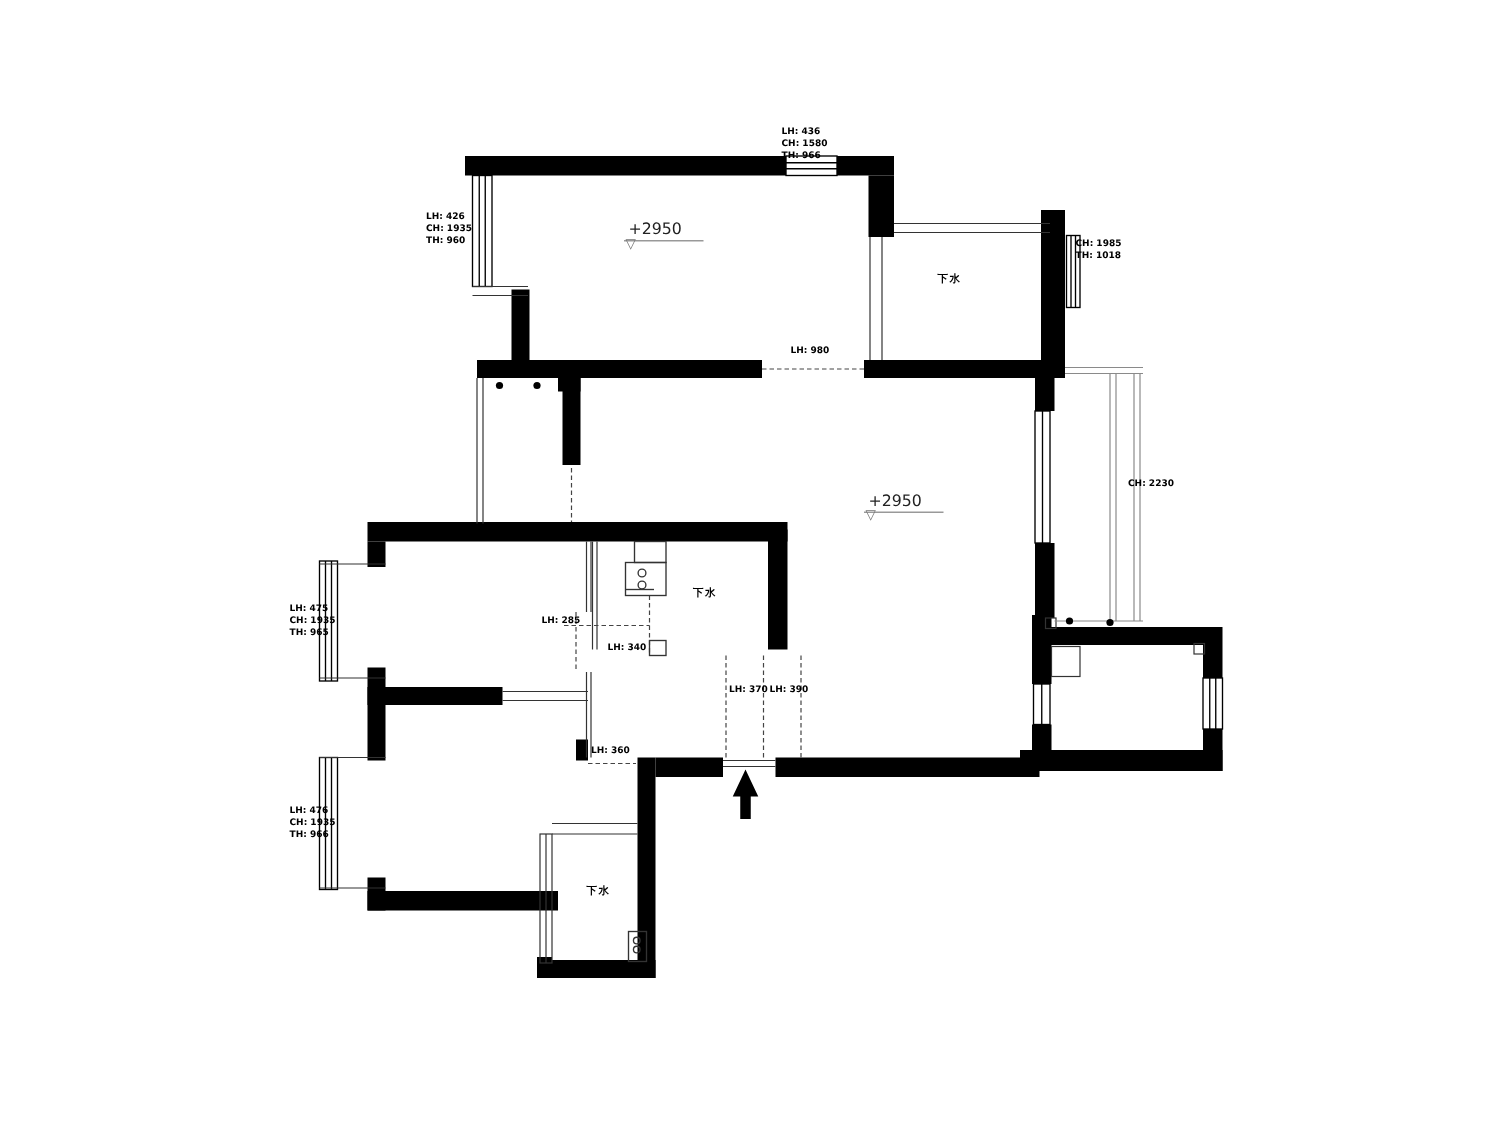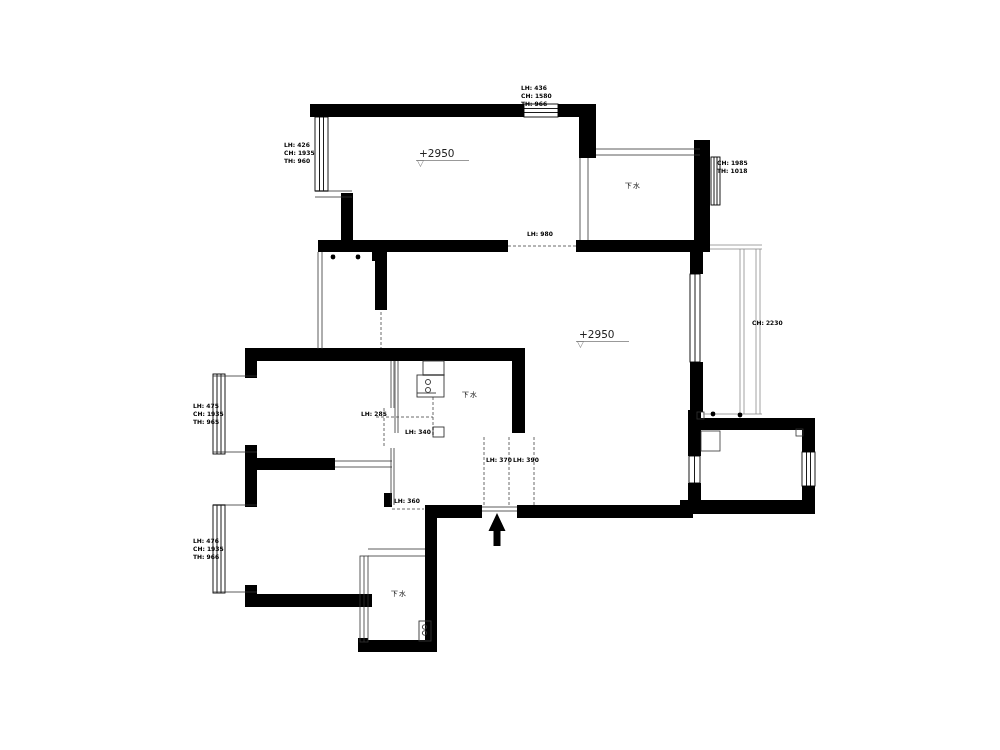--- a/index.html
+++ b/index.html
@@ -9,21 +9,21 @@
     background:#ffffff;
     font-family:"DejaVu Sans",sans-serif;
     overflow:hidden;
     padding-left:19px;
   }
   #plan-svg{position:absolute;left:0;top:0;}
   .lbl{position:absolute;color:#000;white-space:nowrap;}
   .spec{font-size:6px;font-weight:bold;line-height:1.32;letter-spacing:0;}
   .spec span{display:block;}
   .dim{font-size:6px;font-weight:bold;}
-  .drain{font-size:7px;font-weight:normal;letter-spacing:1px;}
+  .drain{font-size:7px;font-weight:bold;letter-spacing:1px;}
   .level{position:absolute;}
   .level .lvl-txt{display:block;font-size:10.5px;color:#222;
     border-bottom:1px solid #999;padding:0 14px 1px 3px;}
   .level .tri{position:absolute;left:1px;top:12px;font-size:9px;color:#777;line-height:1;}
 </style>
 </head>
 <body>
 
 <div id="canvas">
 

